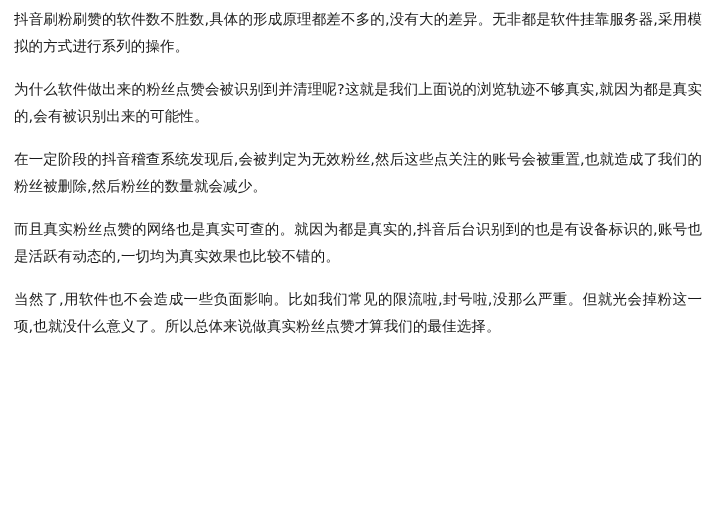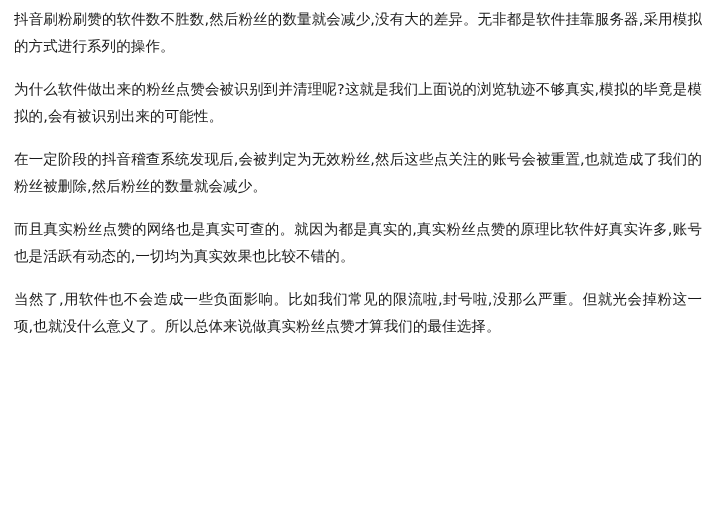--- a/index.html
+++ b/index.html
@@ -28,18 +28,18 @@
     word-break: break-all;
   }
   .para:last-child {
     margin-bottom: 0;
   }
 </style>
 </head>
 <body>
 
 <div id="article">
-  <p class="para">抖音刷粉刷赞的软件数不胜数,然后粉丝的数量就会减少,没有大的差异。无非都是软件挂靠服务器,采用模拟的方式进行系列的操作。</p>
-  <p class="para">为什么软件做出来的粉丝点赞会被识别到并清理呢?这就是我们上面说的浏览轨迹不够真实,模拟的毕竟是模拟的,会有被识别出来的可能性。</p>
+  <p class="para">抖音刷粉刷赞的软件数不胜数,具体的形成原理都差不多的,没有大的差异。无非都是软件挂靠服务器,采用模拟的方式进行系列的操作。</p>
+  <p class="para">为什么软件做出来的粉丝点赞会被识别到并清理呢?这就是我们上面说的浏览轨迹不够真实,就因为都是真实的,会有被识别出来的可能性。</p>
   <p class="para">在一定阶段的抖音稽查系统发现后,会被判定为无效粉丝,然后这些点关注的账号会被重置,也就造成了我们的粉丝被删除,然后粉丝的数量就会减少。</p>
-  <p class="para">而且真实粉丝点赞的网络也是真实可查的。就因为都是真实的,真实粉丝点赞的原理比软件好真实许多,账号也是活跃有动态的,一切均为真实效果也比较不错的。</p>
+  <p class="para">而且真实粉丝点赞的网络也是真实可查的。就因为都是真实的,抖音后台识别到的也是有设备标识的,账号也是活跃有动态的,一切均为真实效果也比较不错的。</p>
   <p class="para">当然了,用软件也不会造成一些负面影响。比如我们常见的限流啦,封号啦,没那么严重。但就光会掉粉这一项,也就没什么意义了。所以总体来说做真实粉丝点赞才算我们的最佳选择。</p>
 </div>
 
 </body></html>

